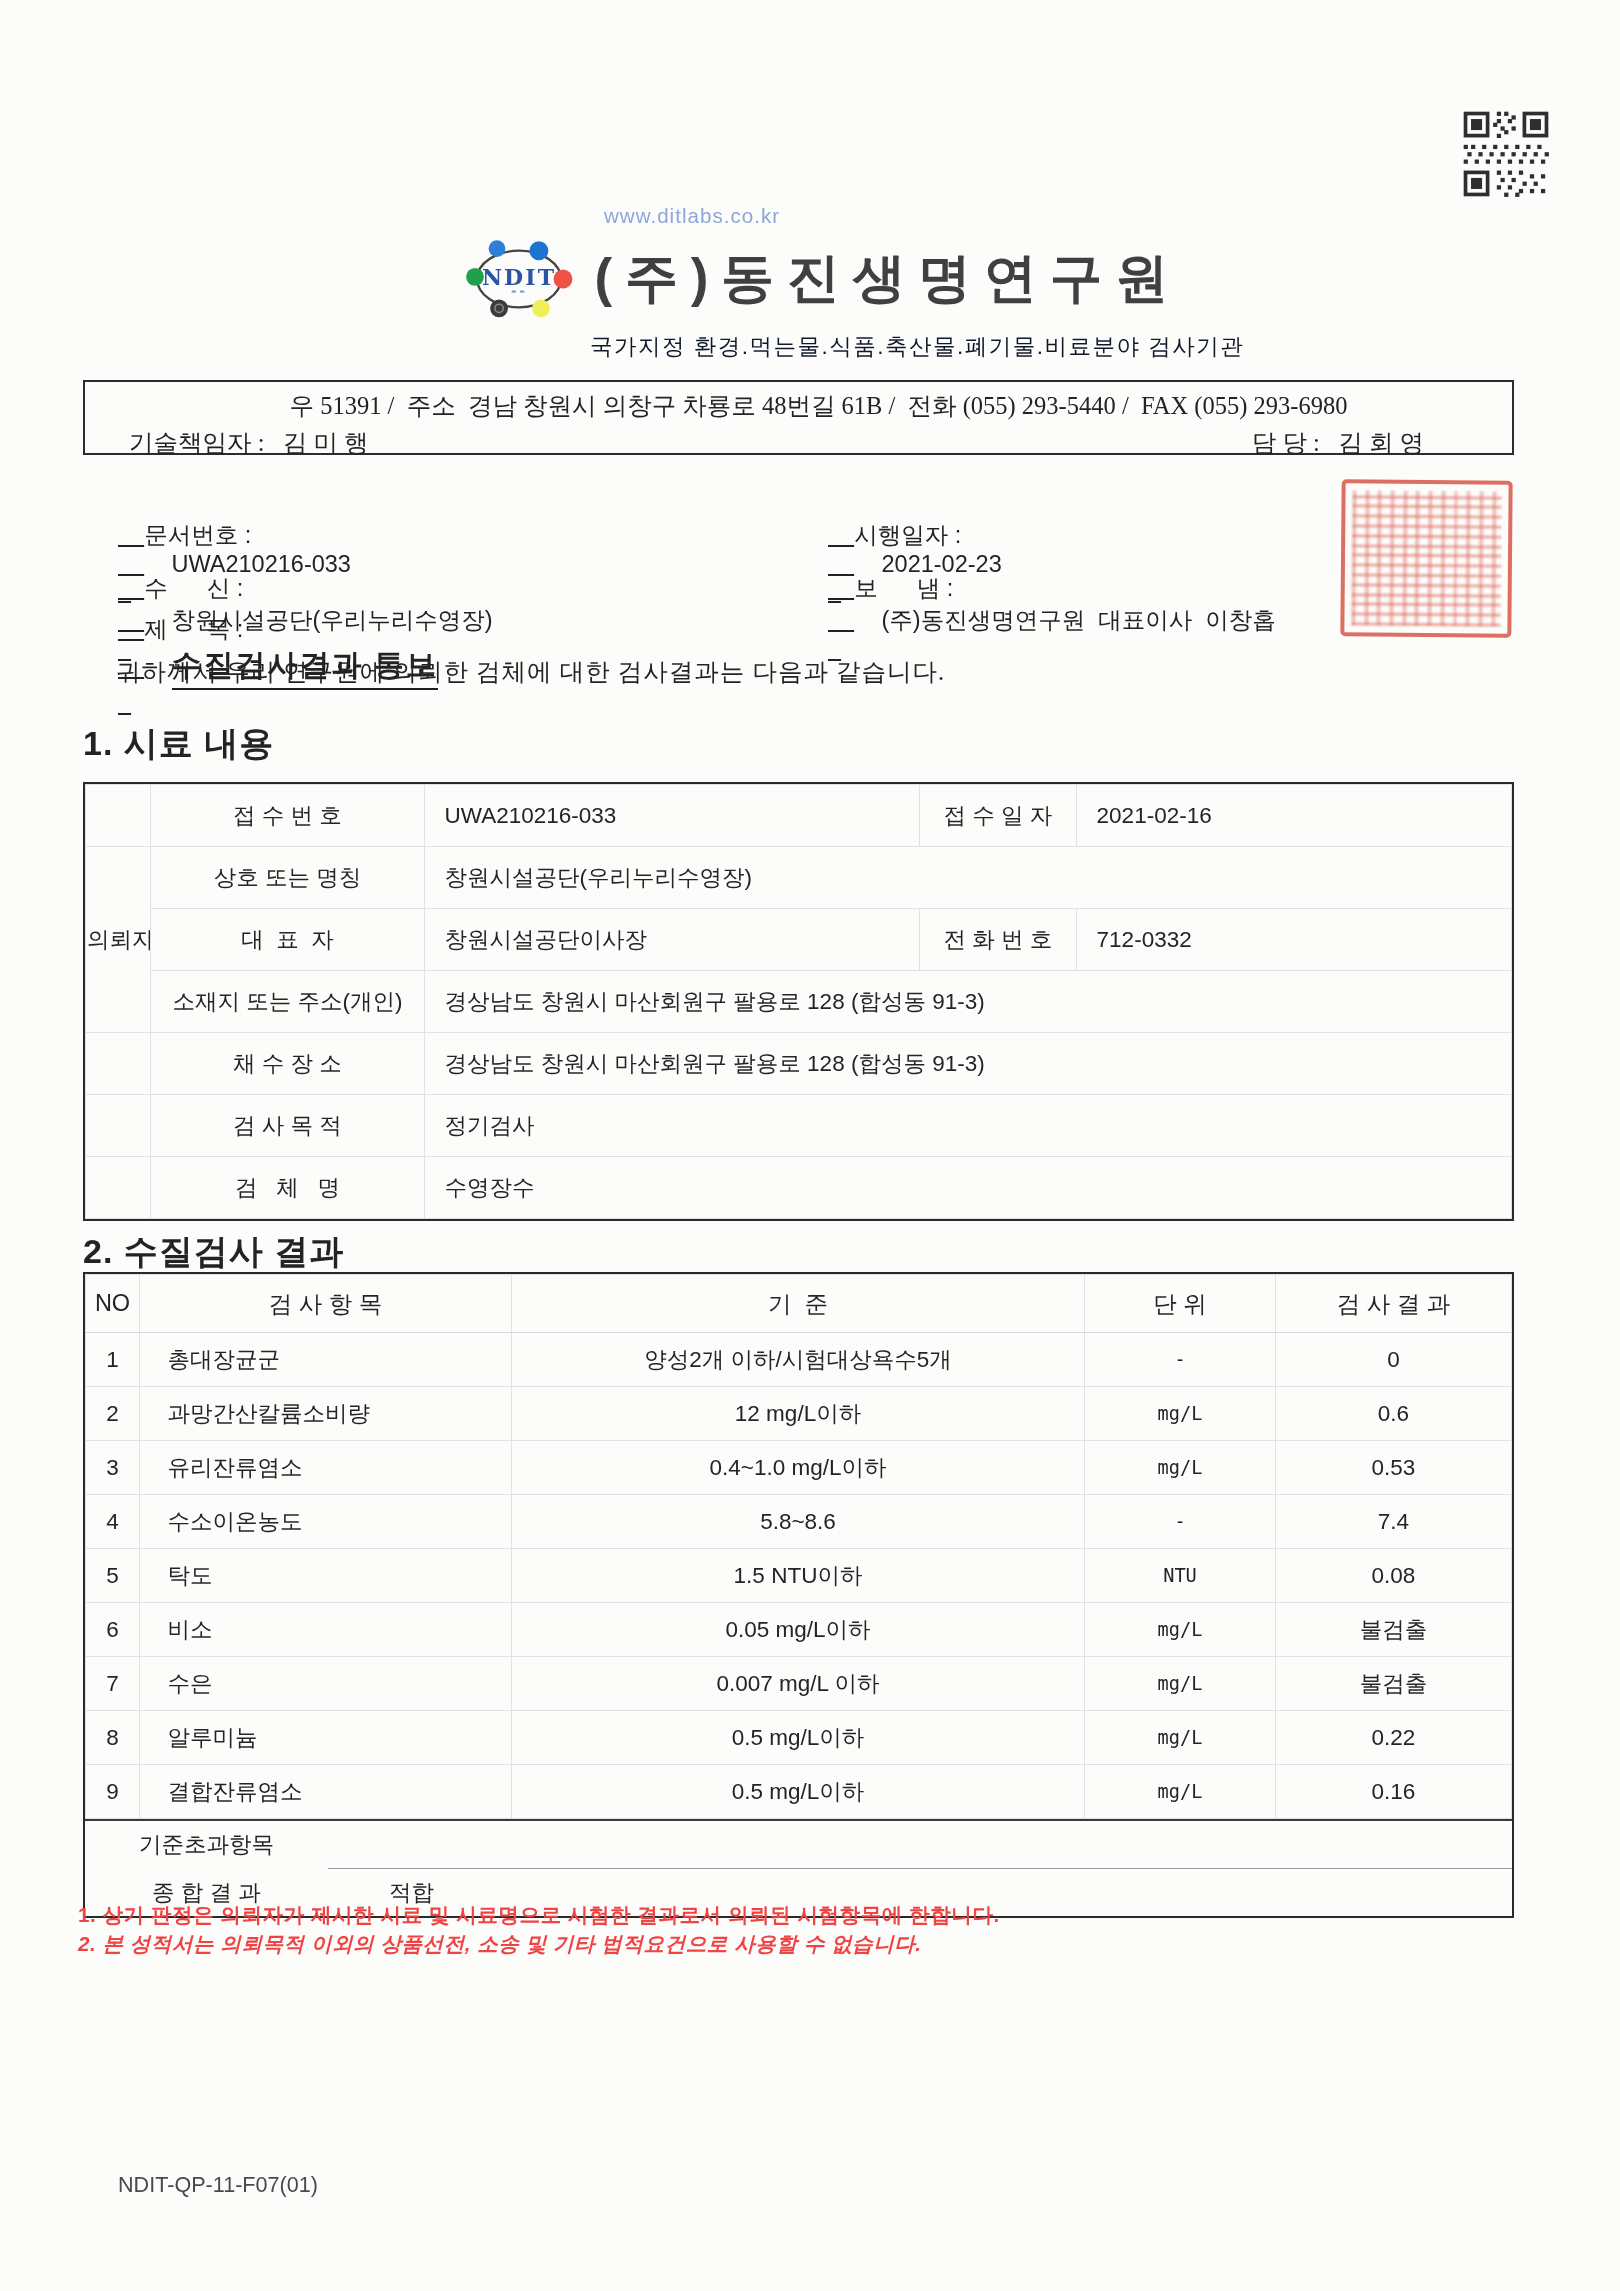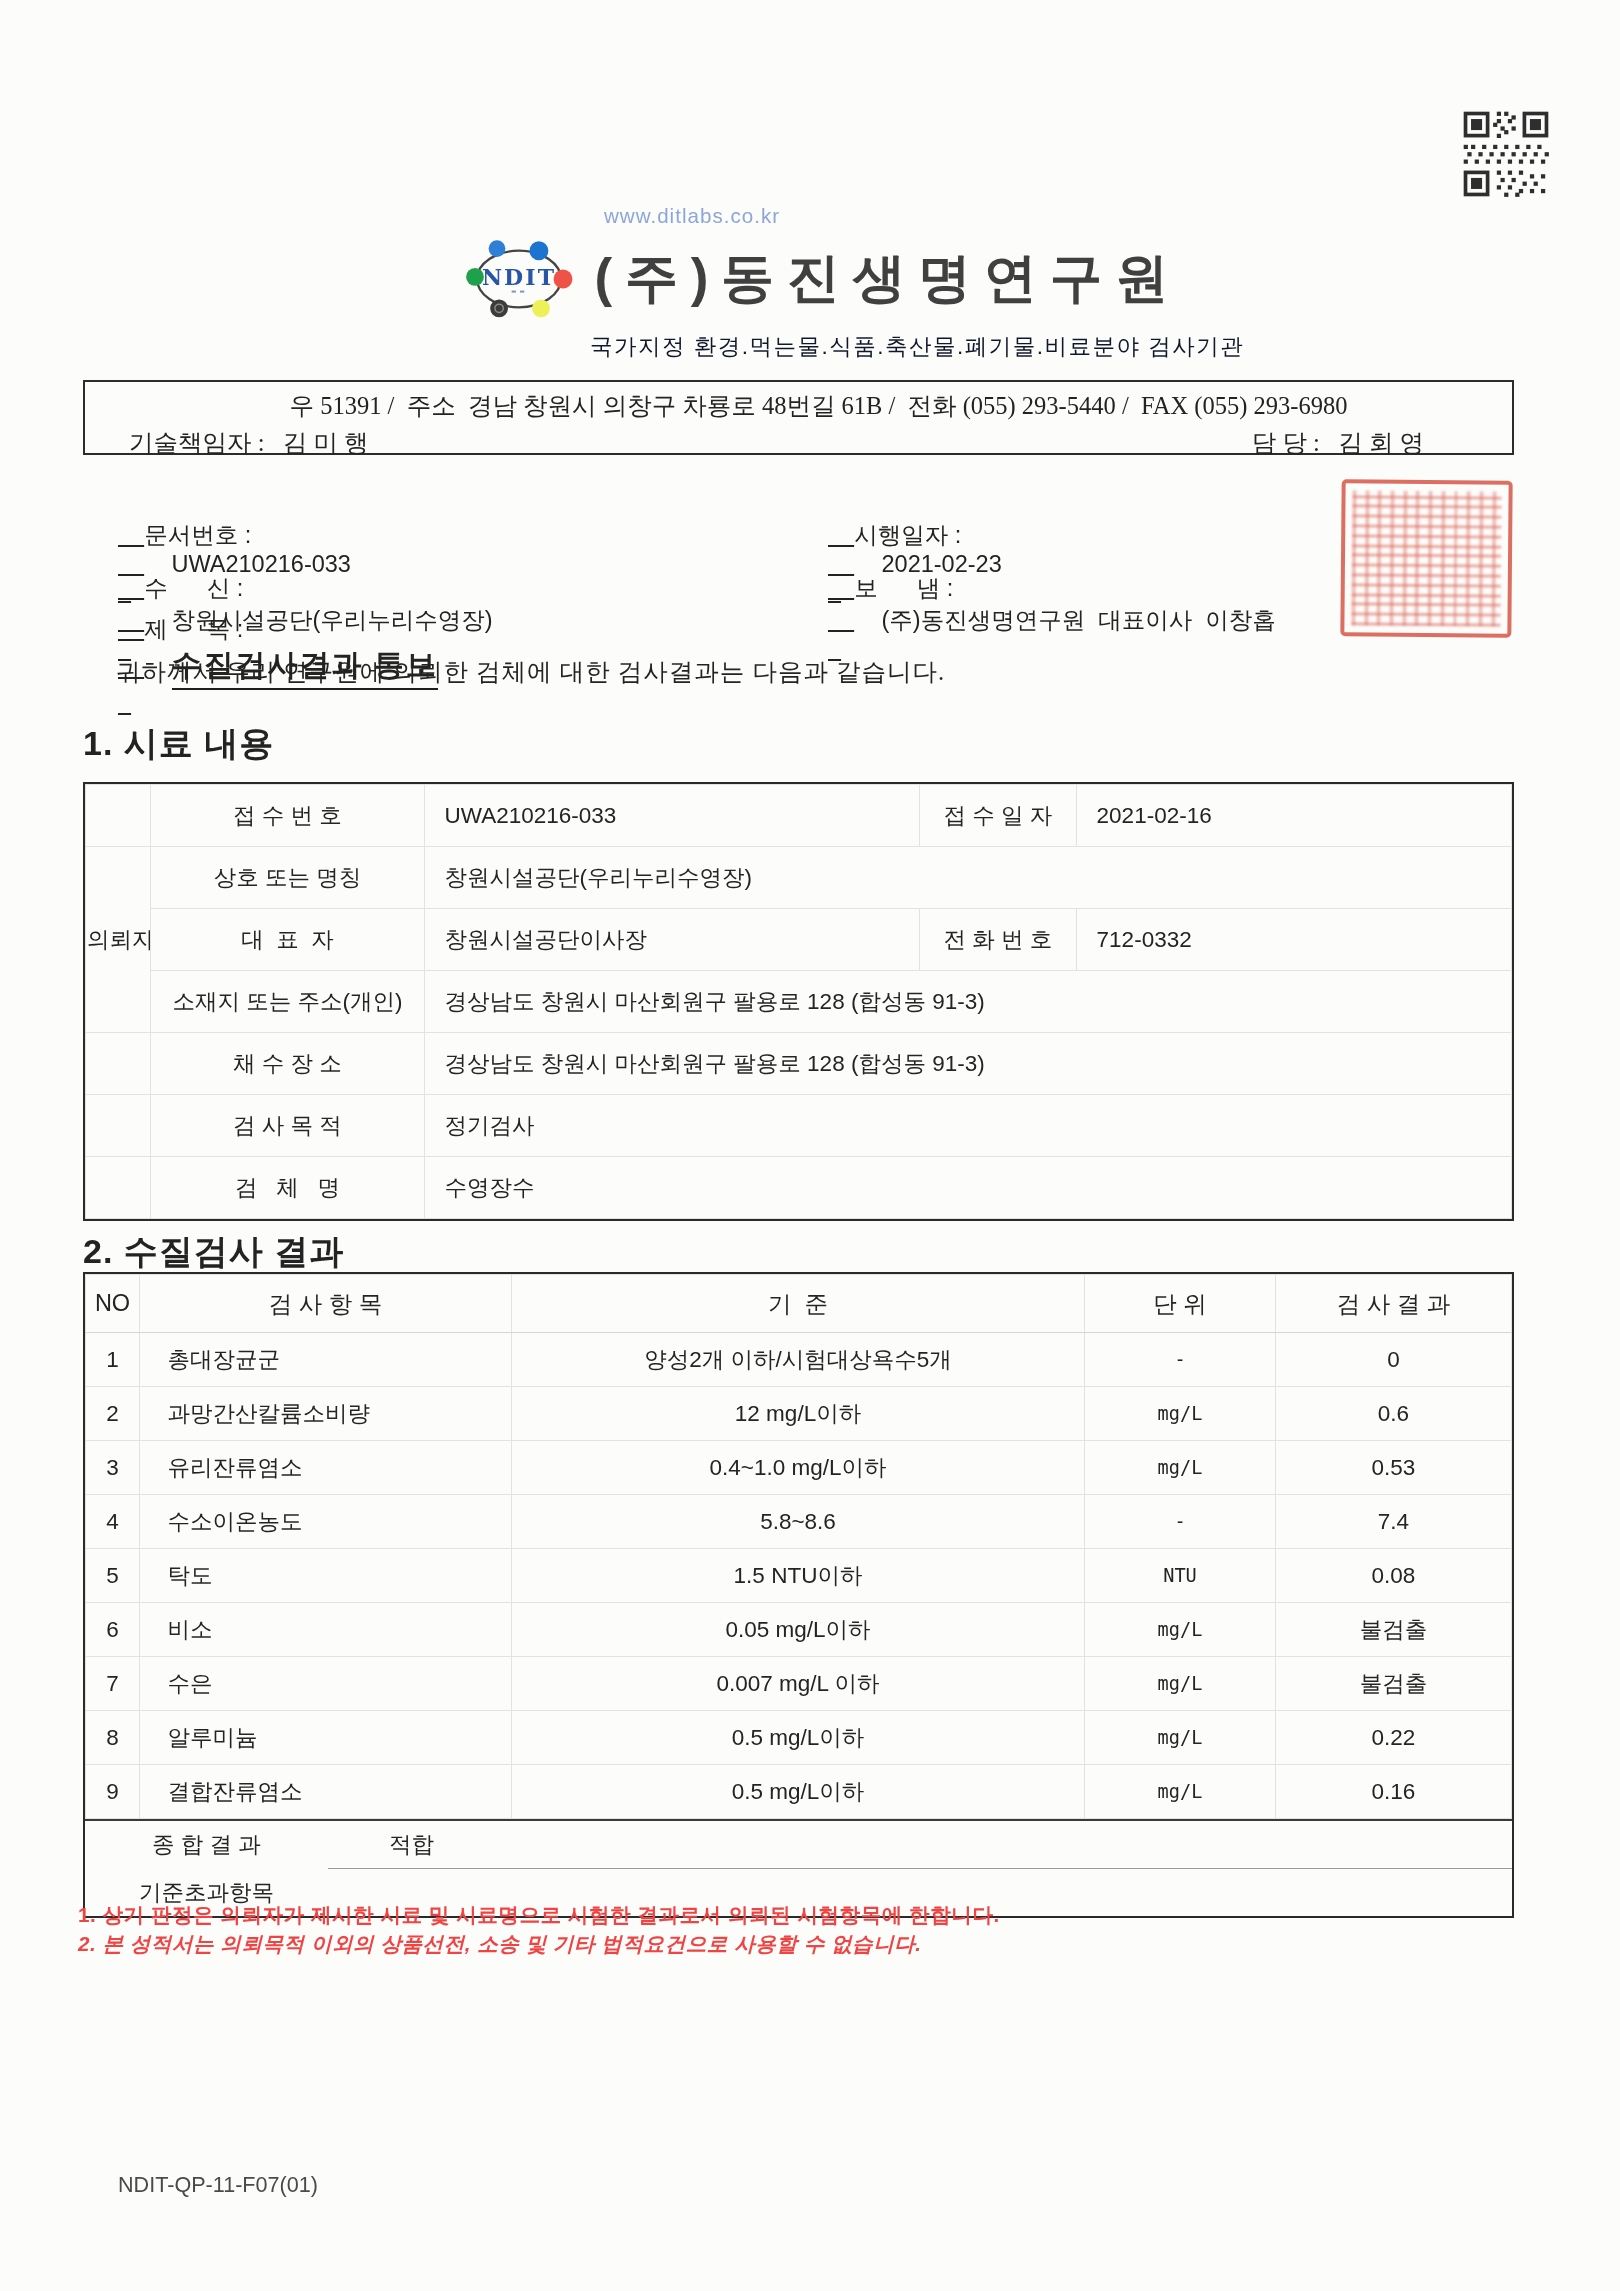--- a/index.html
+++ b/index.html
@@ -326,27 +326,27 @@
       </tr>
     </tbody>
       </table>
     <table class="t2s">
       <colgroup>
           <col style="width:243px">
           <col>
         </colgroup>
       <tbody>
           <tr>
+        <td class="sl">기준초과항목</td>
+        <td class="sv"></td>
+      </tr>
+      <tr>
         <td class="sl">종 합 결 과</td>
         <td class="sv">적합</td>
       </tr>
-      <tr>
-        <td class="sl">기준초과항목</td>
-        <td class="sv"></td>
-      </tr>
     </tbody>
       </table>
   </div>
 
   <div class="note n1">1. 상기 판정은 의뢰자가 제시한 시료 및 시료명으로 시험한 결과로서 의뢰된 시험항목에 한합니다.</div>
   <div class="note n2">2. 본 성적서는 의뢰목적 이외의 상품선전, 소송 및 기타 법적요건으로 사용할 수 없습니다.</div>
 
   <div class="footer-code">NDIT-QP-11-F07(01)</div>
 </div>
 

